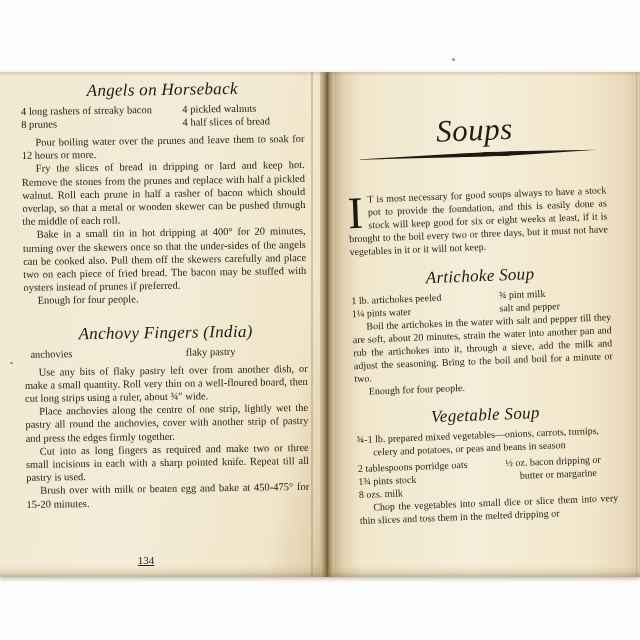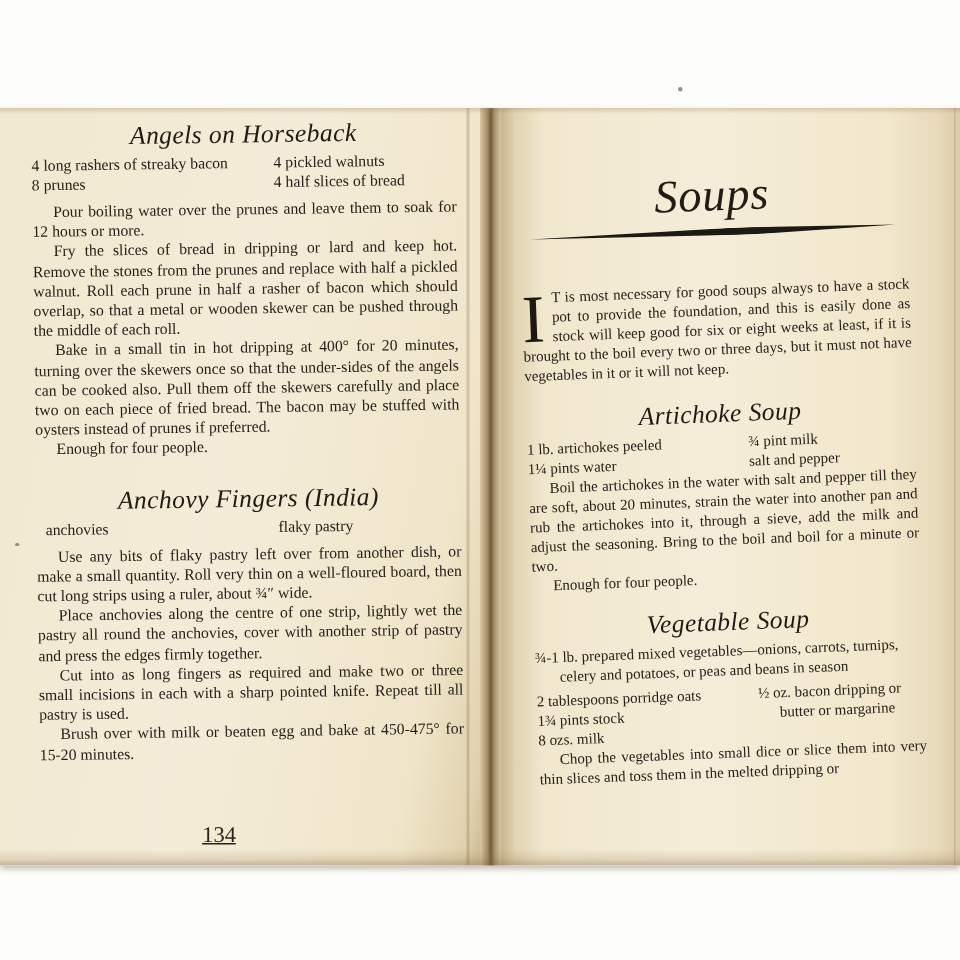--- a/index.html
+++ b/index.html
@@ -65,21 +65,21 @@
   .mt-para{margin-top:5px;}
   .intro{margin-top:31px;text-indent:0;}
   .dropcap{
     float:left;font-size:45px;line-height:36px;padding:2px 5px 0 0;
     color:#1d1811;
   }
   .ing-full{font-size:10px;line-height:13px;padding-left:16px;text-indent:-16px;margin-top:3px;}
   .hang{padding-left:14px;text-indent:-14px;}
   .pageno{
     position:absolute;left:0;right:0;text-align:center;
-    font-size:15px;color:#2a241c;text-decoration:underline;
+    font-size:11px;color:#2a241c;text-decoration:underline;
   }
   .pageno-left{bottom:11px;padding-right:28px;}
   .pageno-right{bottom:9px;padding-right:40px;}
   .speck{position:absolute;border-radius:50%;background:rgba(70,58,40,.55);}
 </style>
 </head>
 <body>
 
 <div class="photo">
   <div class="book">

